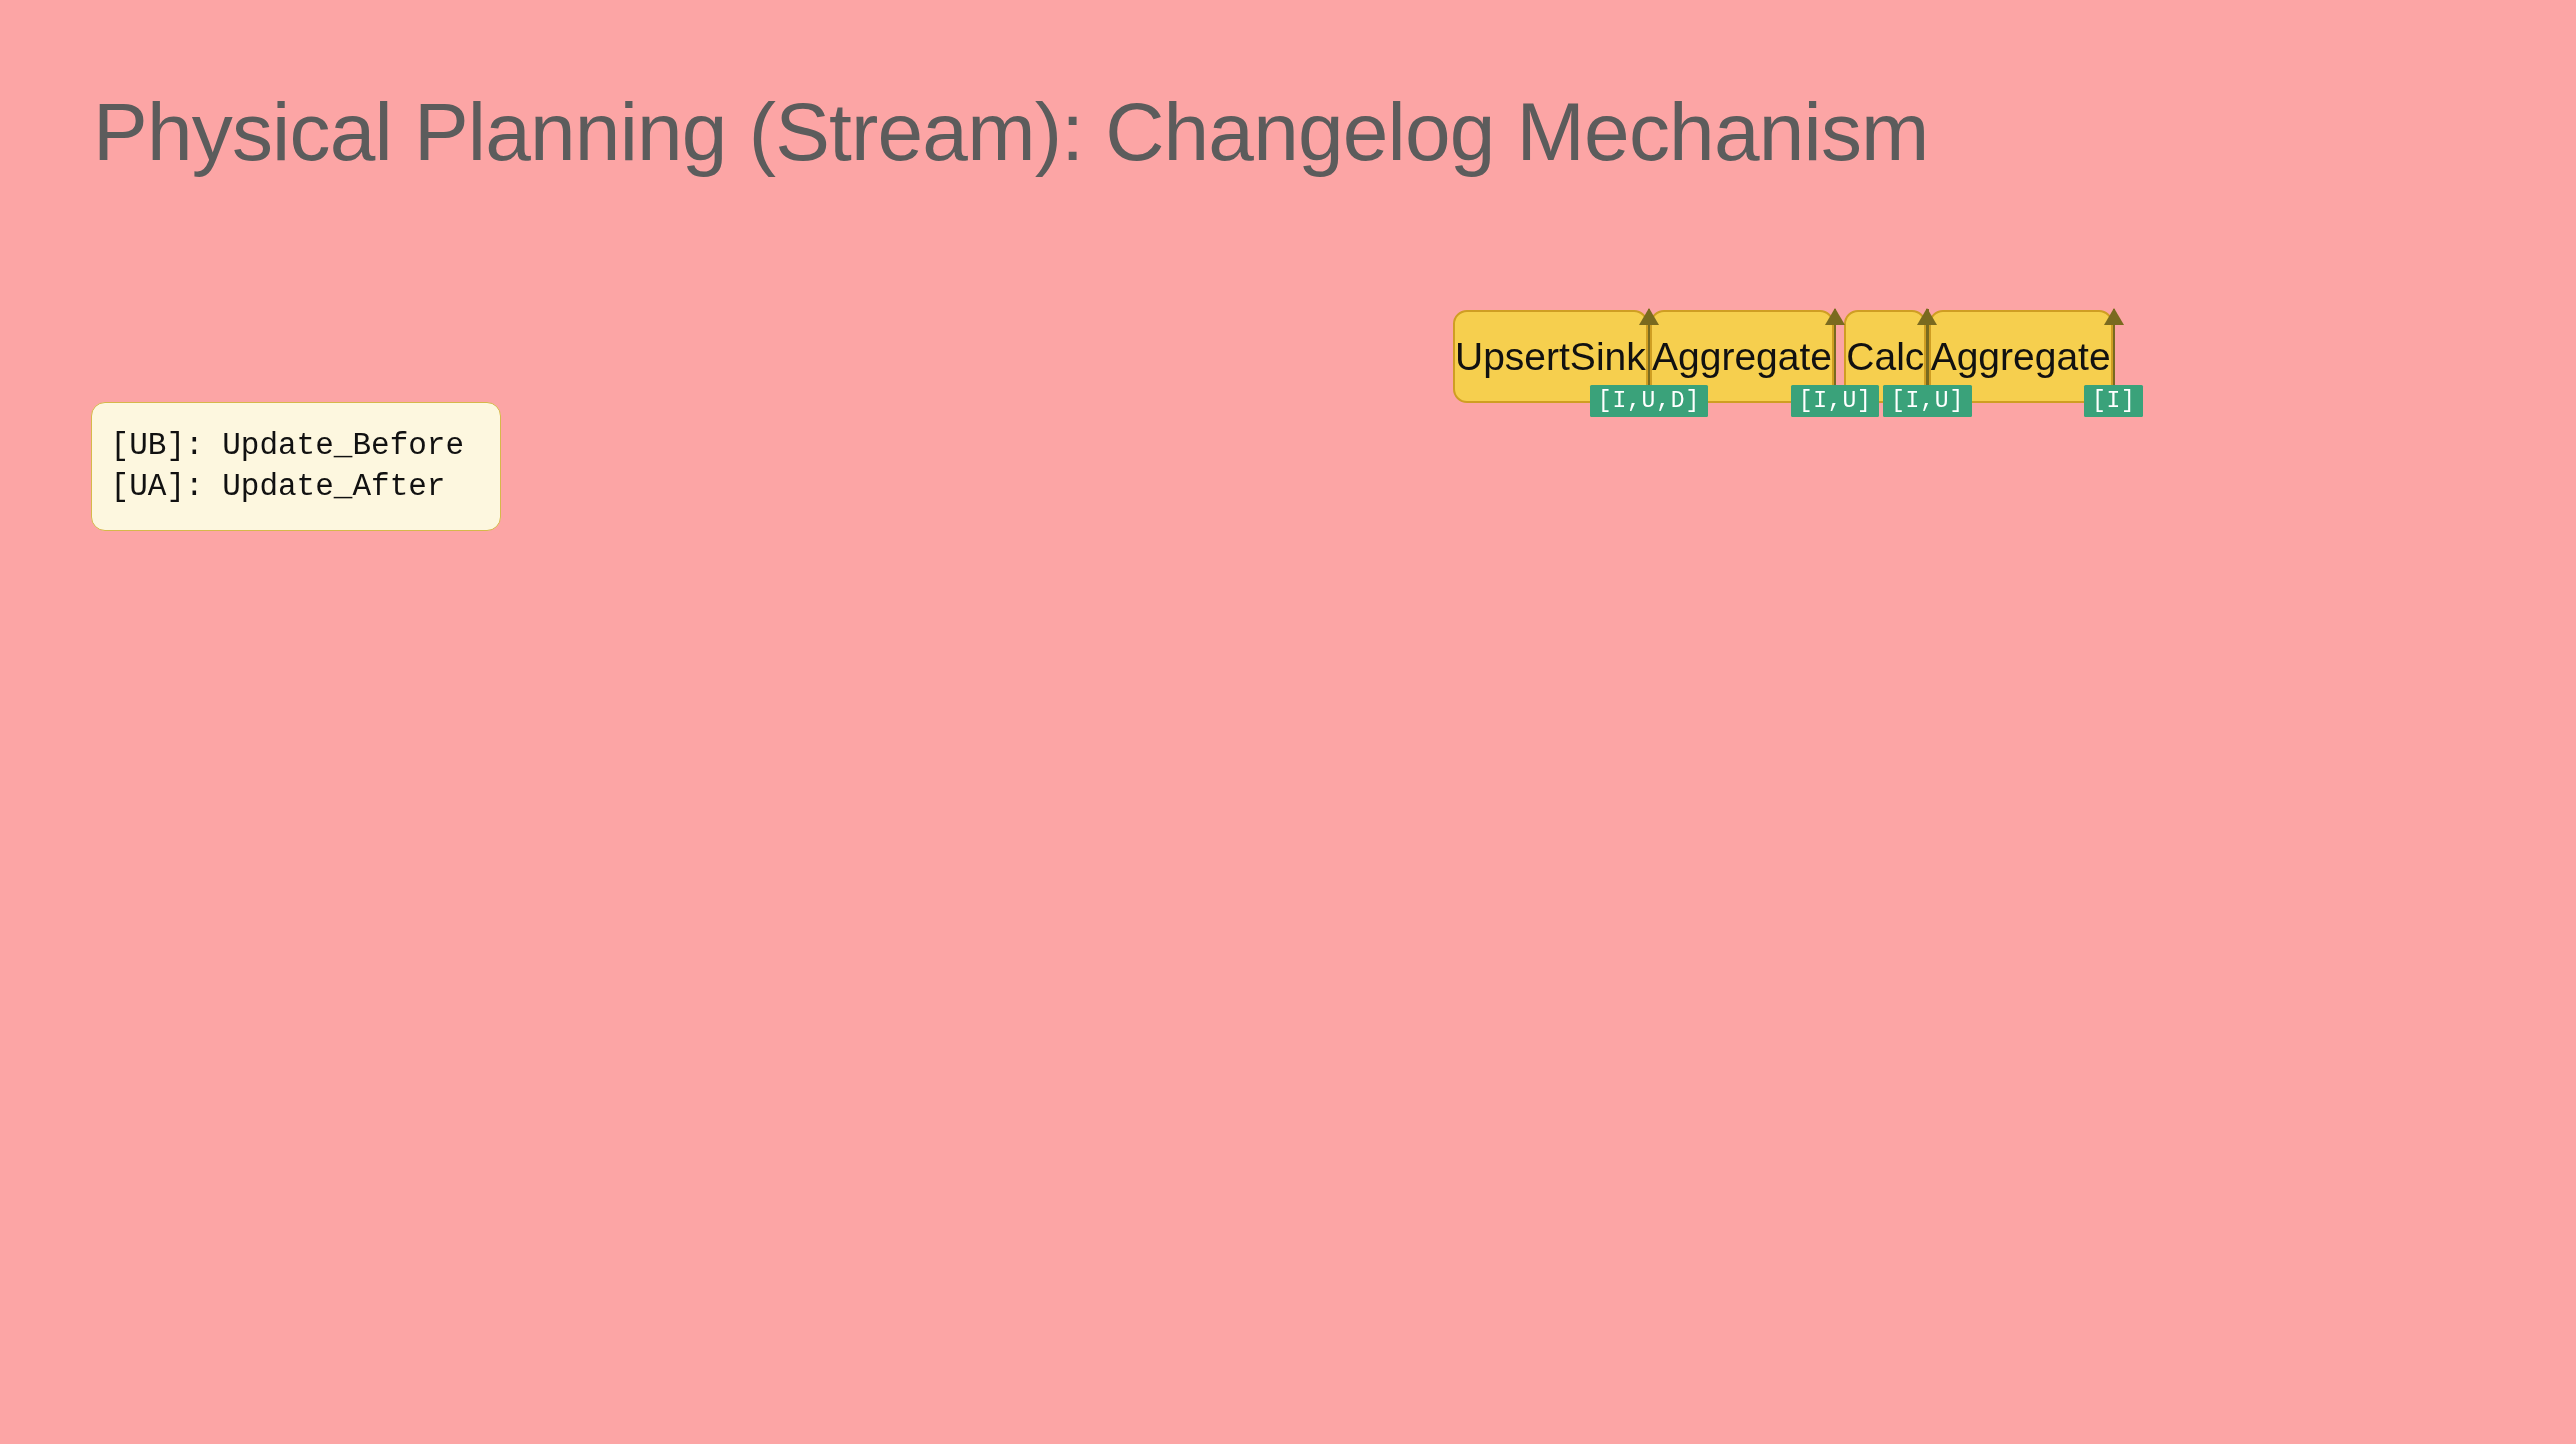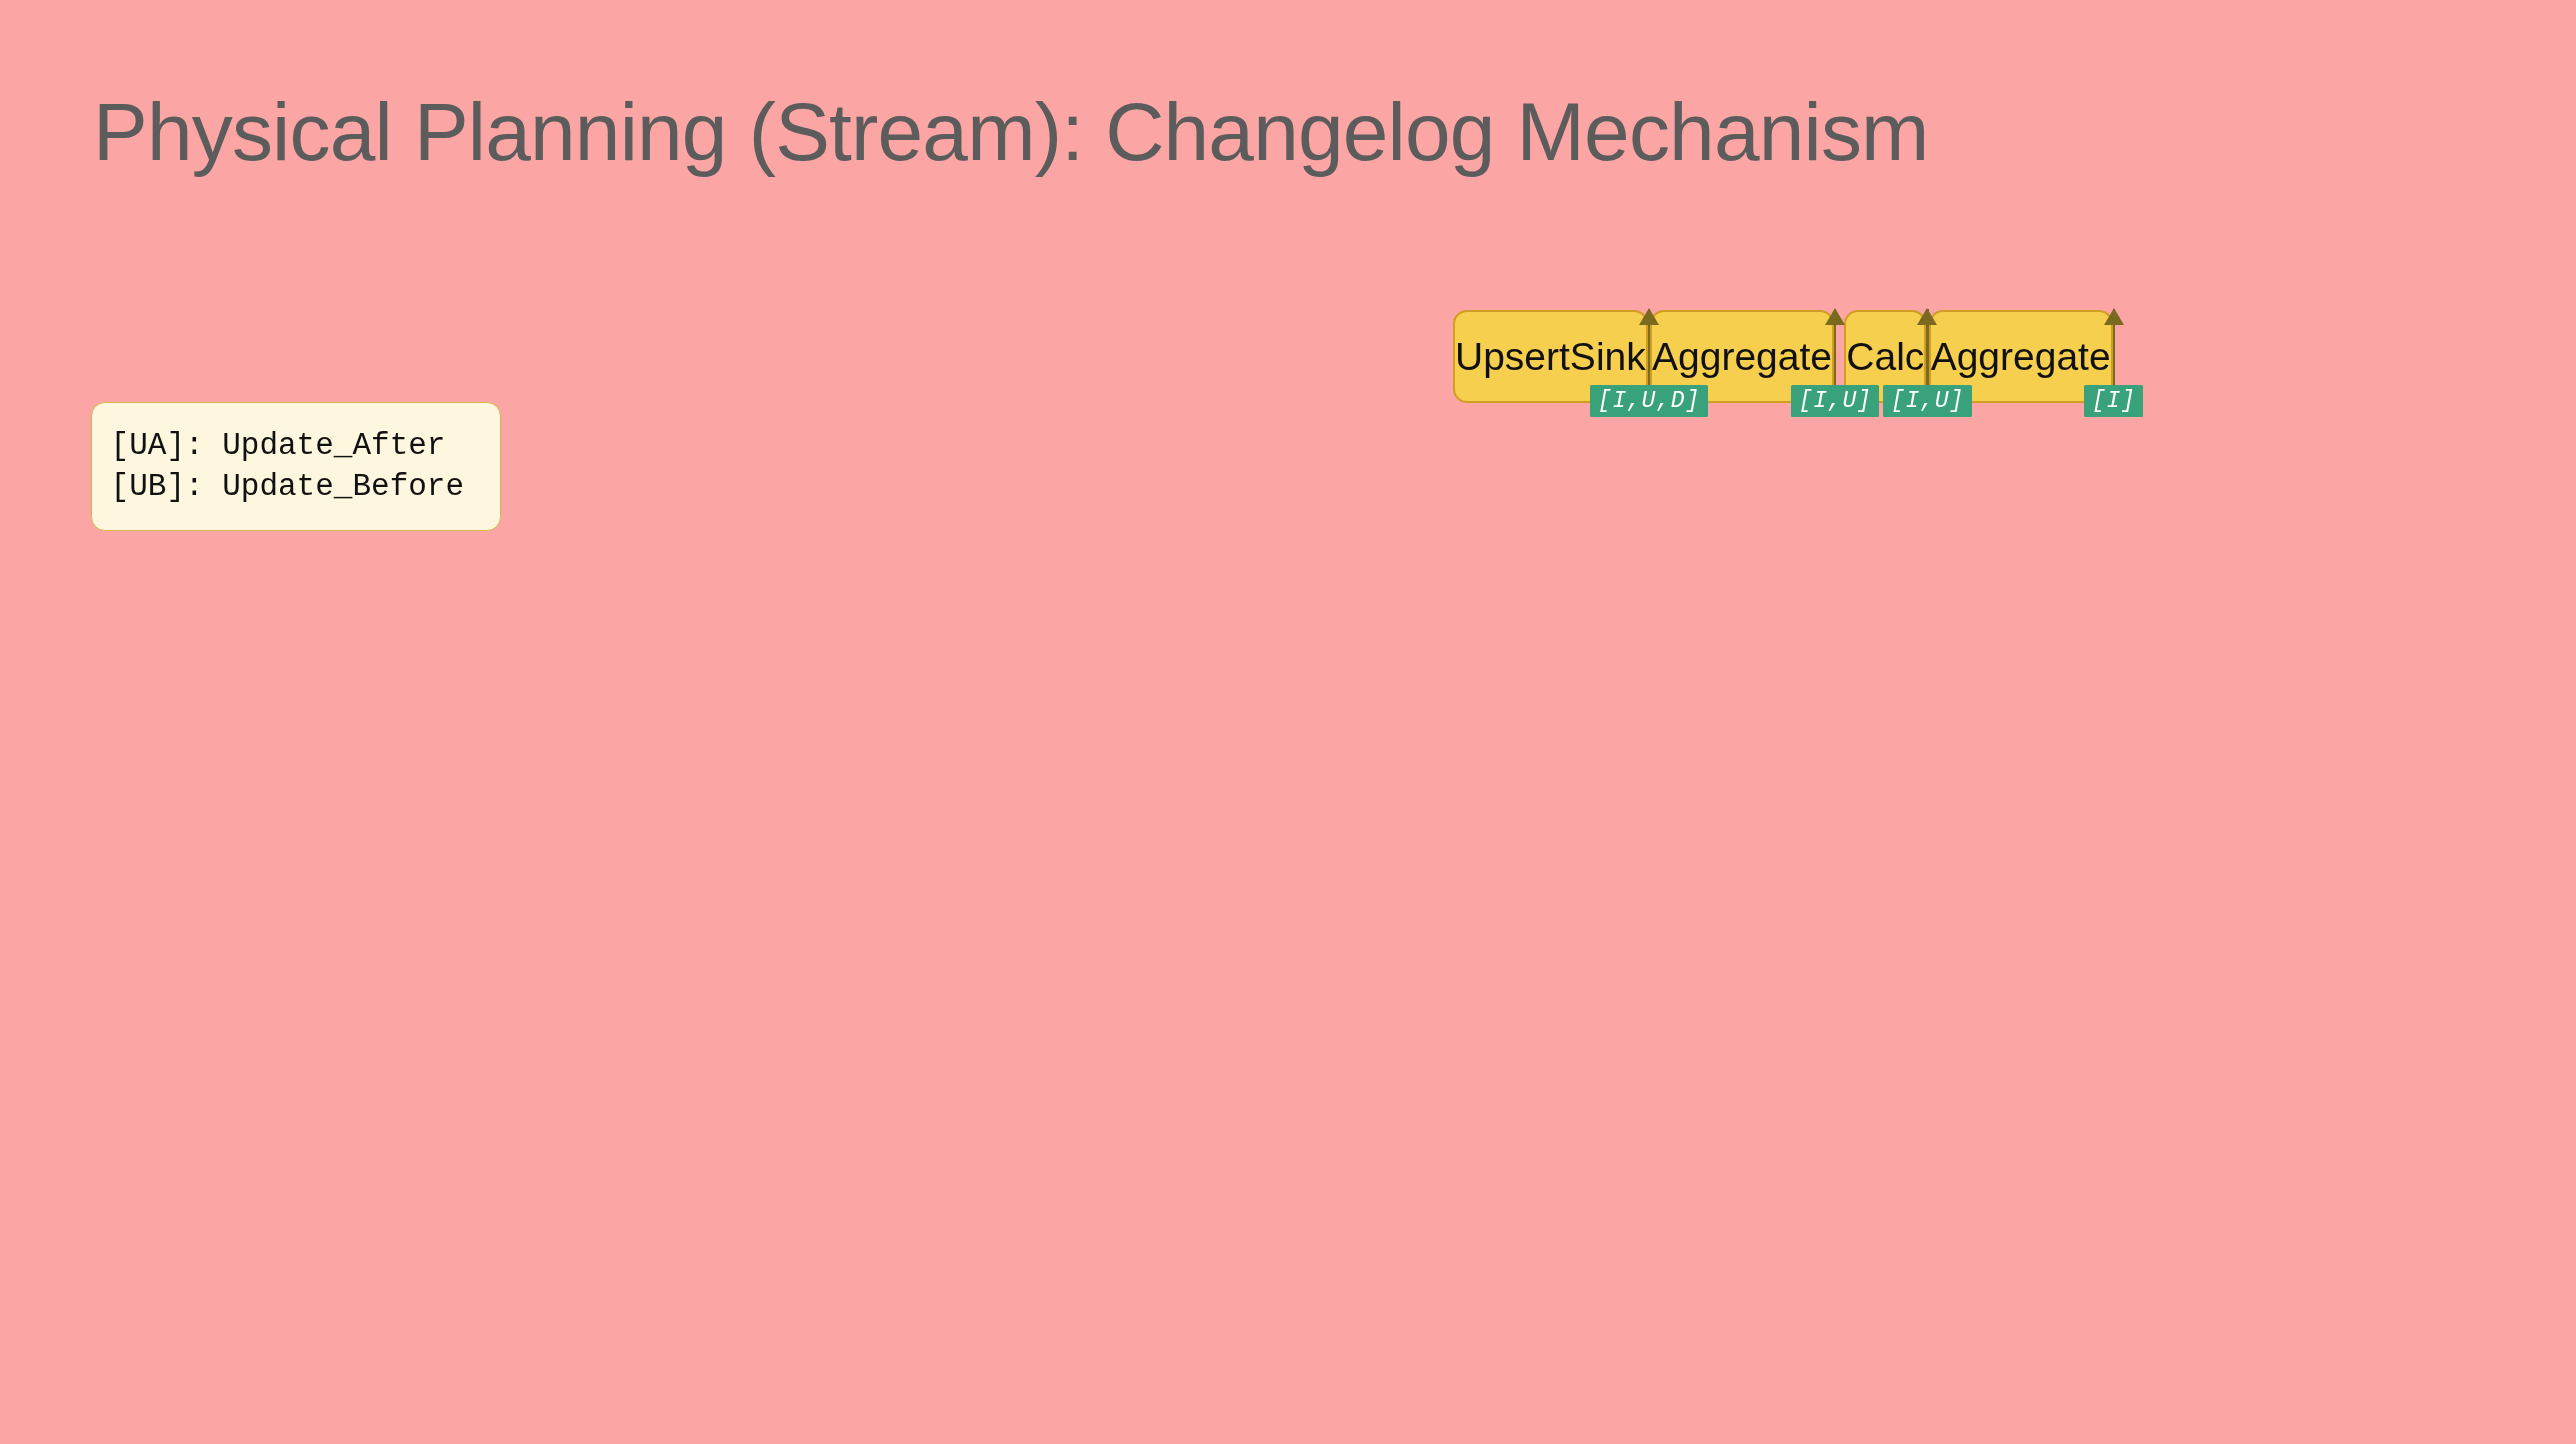--- a/index.html
+++ b/index.html
@@ -88,21 +88,20 @@
     border-right: 10.8px solid transparent;
     border-bottom: 17px solid #7a6a1f;
   }
   .badge {
     position: absolute;
     left: 0;
     width: 100%;
     display: flex;
     justify-content: center;
     pointer-events: none;
-    font-style: italic;
   }
   .badge span {
     background: #3aa27a;
     color: #ffffff;
     font-family: "Consolas","Courier New",monospace;
     font-size: 23px;
     padding: 3.1px 7.7px 3.1px 7.7px;
     border-radius: 1.5px;
     white-space: nowrap;
     letter-spacing: 0.8px;
@@ -115,22 +114,22 @@
 </style>
 </head>
 <body>
 
 <div class="slide">
 
   <div class="title">Physical Planning (Stream): Changelog Mechanism</div>
 
 
   <div class="legend-box">
+    <div>[UB]: Update_Before</div>
     <div>[UA]: Update_After</div>
-    <div>[UB]: Update_Before</div>
   </div>
 
   <div class="diagram">
 
     <div class="node wide">
       <span>UpsertSink</span>
     </div>
 
     <div class="arrow-wrap">
       <div class="arrow-head"></div>

